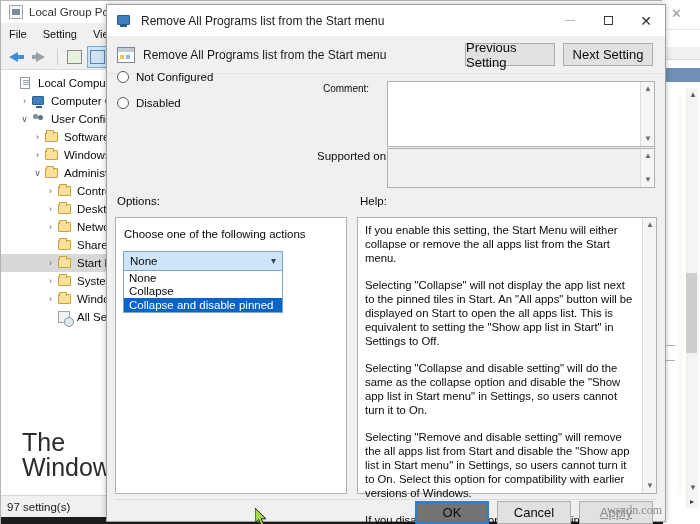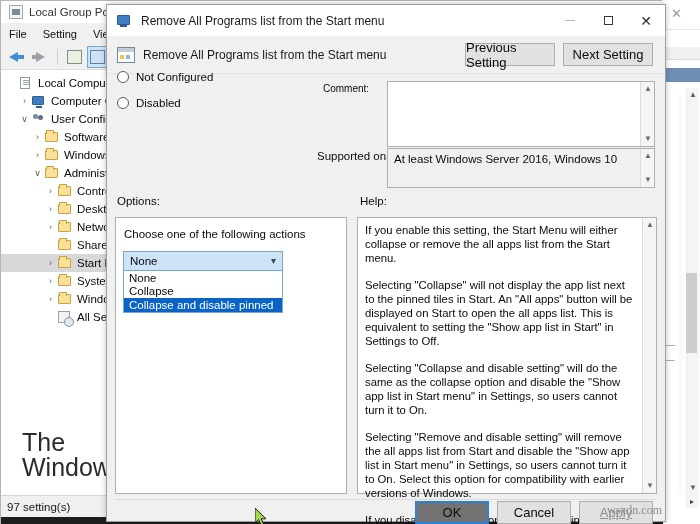--- a/index.html
+++ b/index.html
@@ -596,21 +596,20 @@
     <div class="lbl-comment">Comment:</div>
     <div class="comment-box">
       <span class="vscroll">
         <span class="a-up">▲</span>
         <span class="a-dn">▼</span>
       </span>
     </div>
 
     <div class="lbl-supported">Supported on:</div>
     <div class="supported-box">
-      <span>At least Windows Server 2016, Windows 10</span>
       <span class="vscroll">
         <span class="a-up">▲</span>
         <span class="a-dn">▼</span>
       </span>
     </div>
 
     <div class="lbl-options">Options:</div>
     <div class="lbl-help">Help:</div>
 
     <div class="options-panel">

